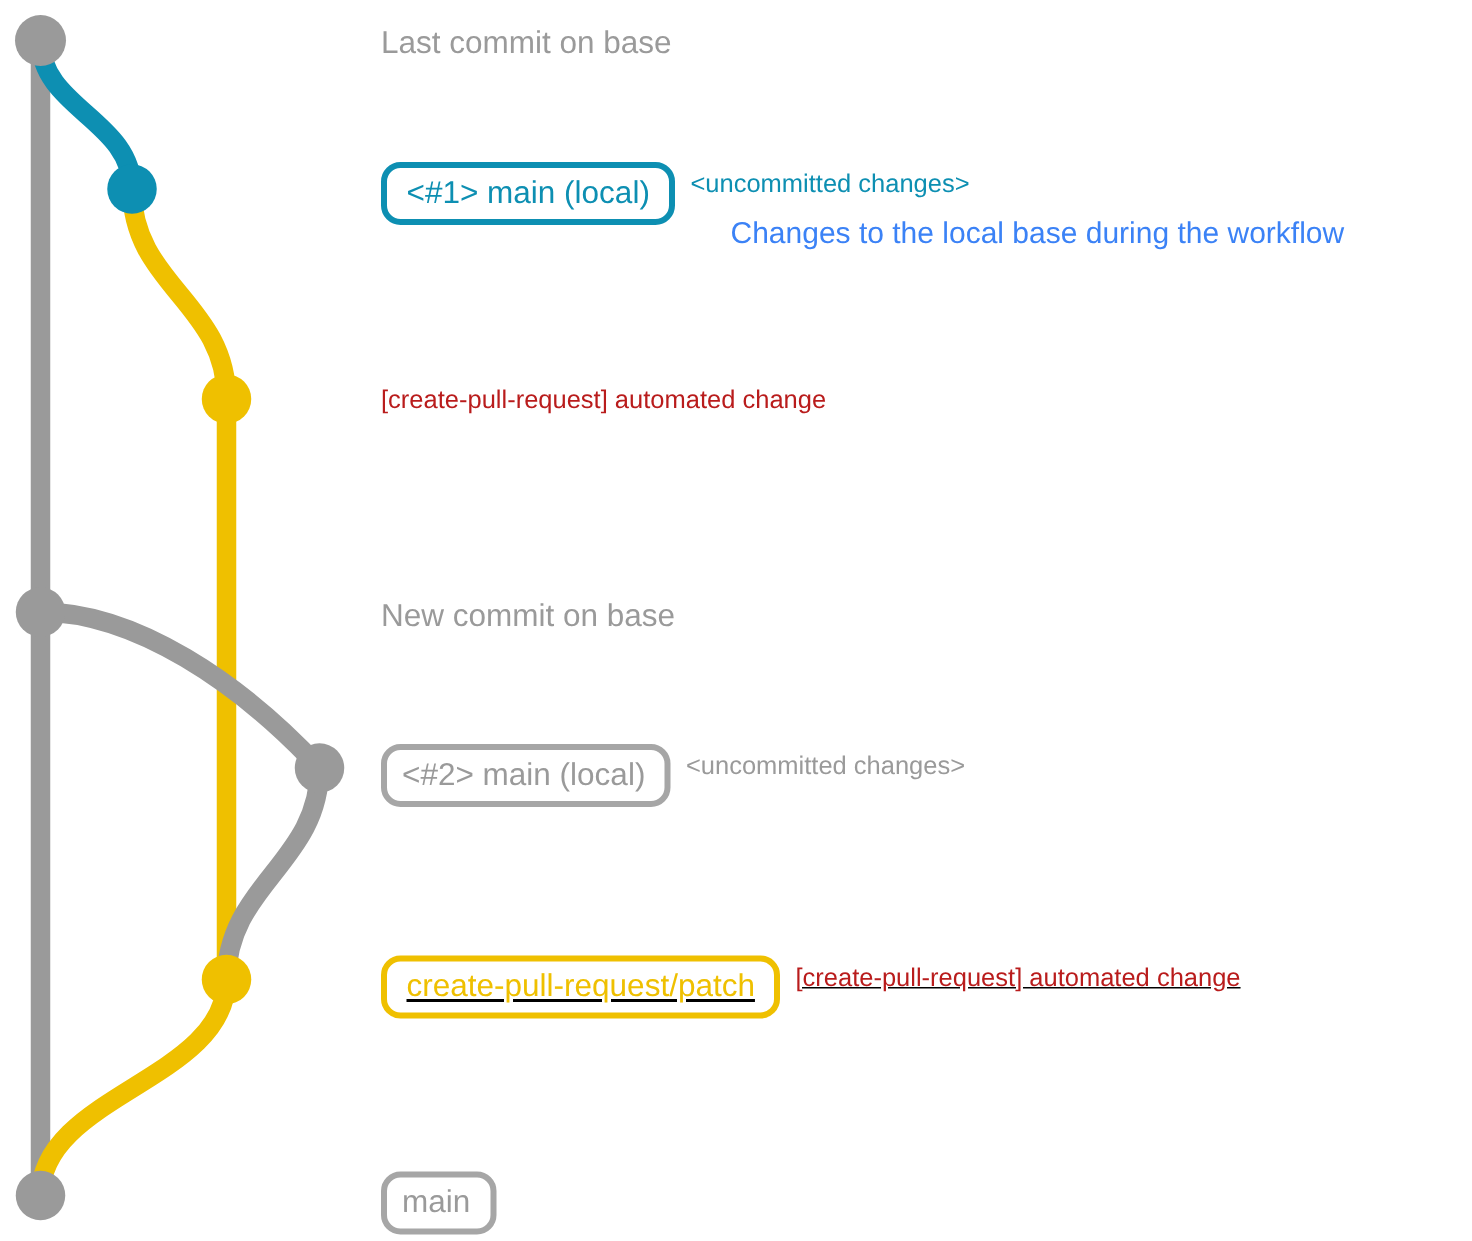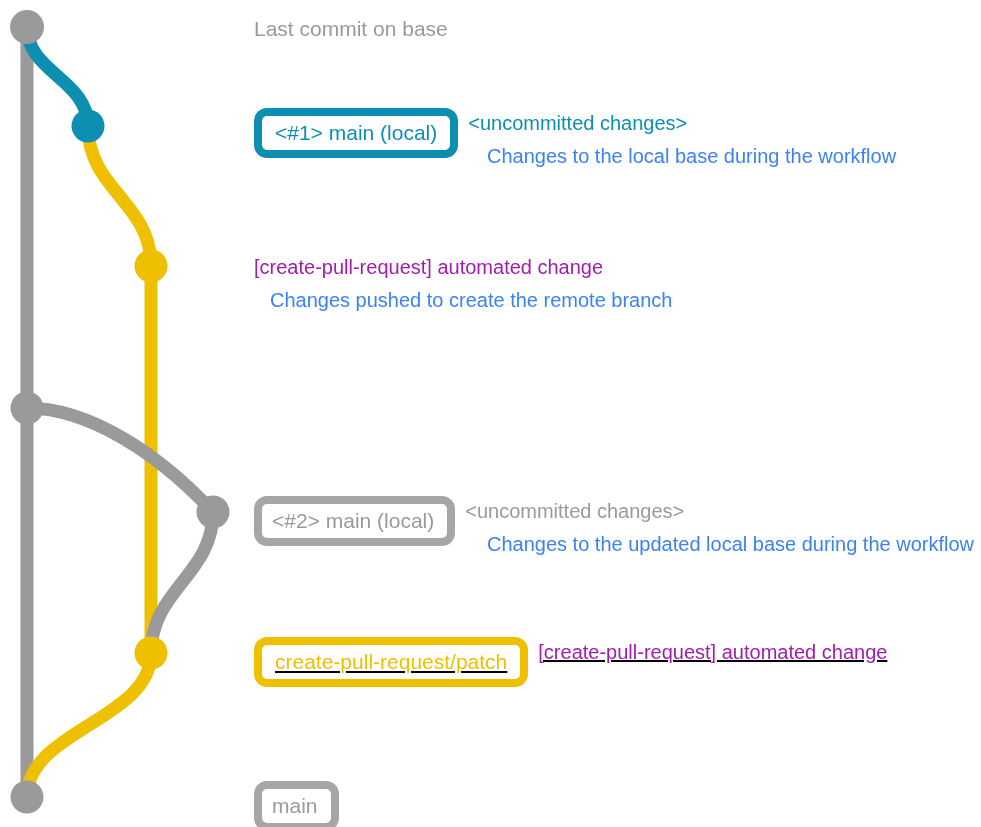--- a/index.html
+++ b/index.html
@@ -45,40 +45,40 @@
 
   .row {
     position: absolute;
     display: flex;
     align-items: flex-start;
   }
 
   .ref-pill {
     display: inline-block;
     box-sizing: border-box;
-    border: 8px solid #6d28d9;
+    border: 4px solid #6d28d9;
     border-radius: 13px;
     padding: 4px 13px 5px 13px;
     font-size: 21px;
     line-height: 25px;
     color: #9a9a9a;
     background: #ffffff;
     white-space: nowrap;
   }
   .ref-pill.blue   { border-color: #0d8fb2; color: #0d8fb2; }
   .ref-pill.yellow { border-color: #efc000; color: #efc000; }
   .ref-pill.gray   { border-color: #a6a6a6; color: #9a9a9a; padding-left: 10px; }
 
   .subject {
-    font-size: 20px;
+    font-size: 17px;
     line-height: 30px;
     white-space: nowrap;
   }
   .subject.blue   { color: #0d8fb2; }
-  .subject.yellow { color: #a21caf; }
+  .subject.yellow { color: #b91c1c; }
   .subject.gray   { color: #9a9a9a; }
 
   .plain-subject {
     position: absolute;
     font-size: 21px;
     line-height: 30px;
     color: #9a9a9a;
     white-space: nowrap;
   }
 
@@ -130,29 +130,28 @@
     <div class="plain-subject" style="left:254px; top:14px;">Last commit on base</div>
 
     <div class="row" style="left:254px; top:108px;">
       <span class="ref-pill blue">&lt;#1&gt; main (local)</span>
       <span class="pill-gap"></span>
       <span class="subject blue">&lt;uncommitted changes&gt;</span>
     </div>
     <div class="note" style="left:487px; top:144px;">Changes to the local base during the workflow</div>
 
     <div class="subject yellow" style="position:absolute; left:254px; top:252px;">[create-pull-request] automated change</div>
-    <div class="note" style="left:270px; top:288px;">Changes pushed to create the remote branch</div>
 
+    <div class="plain-subject" style="left:254px; top:396px;">New commit on base</div>
 
     <div class="row" style="left:254px; top:496px;">
       <span class="ref-pill gray">&lt;#2&gt; main (local)</span>
       <span class="pill-gap"></span>
       <span class="subject gray">&lt;uncommitted changes&gt;</span>
     </div>
-    <div class="note" style="left:487px; top:532px;">Changes to the updated local base during the workflow</div>
 
     <div class="row" style="left:254px; top:637px;text-decoration:underline;">
       <span class="ref-pill yellow">create-pull-request/patch</span>
       <span class="pill-gap"></span>
       <span class="subject yellow">[create-pull-request] automated change</span>
     </div>
 
     <div class="row" style="left:254px; top:781px;">
       <span class="ref-pill gray">main</span>
       <span class="pill-gap"></span>

